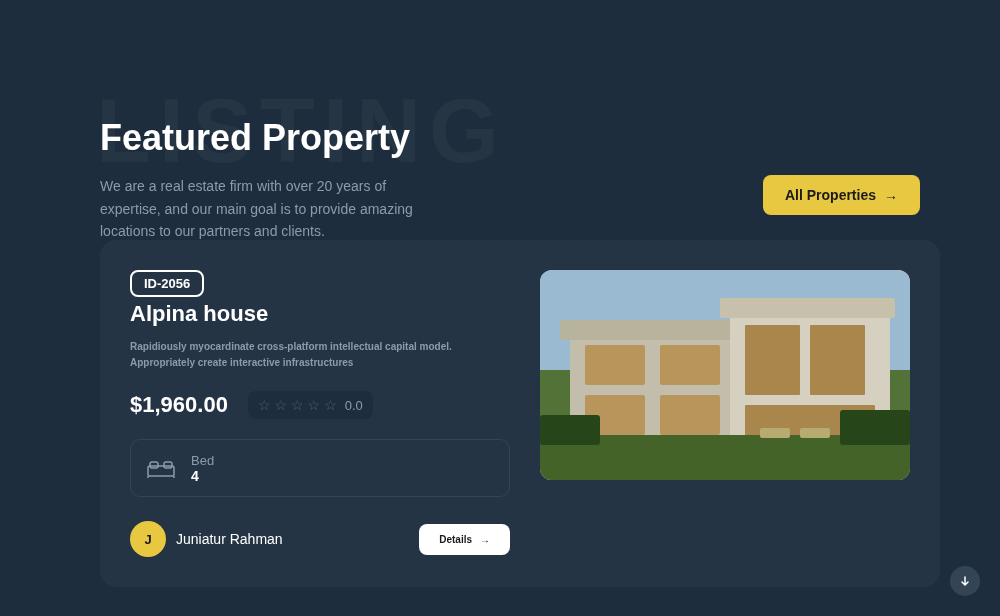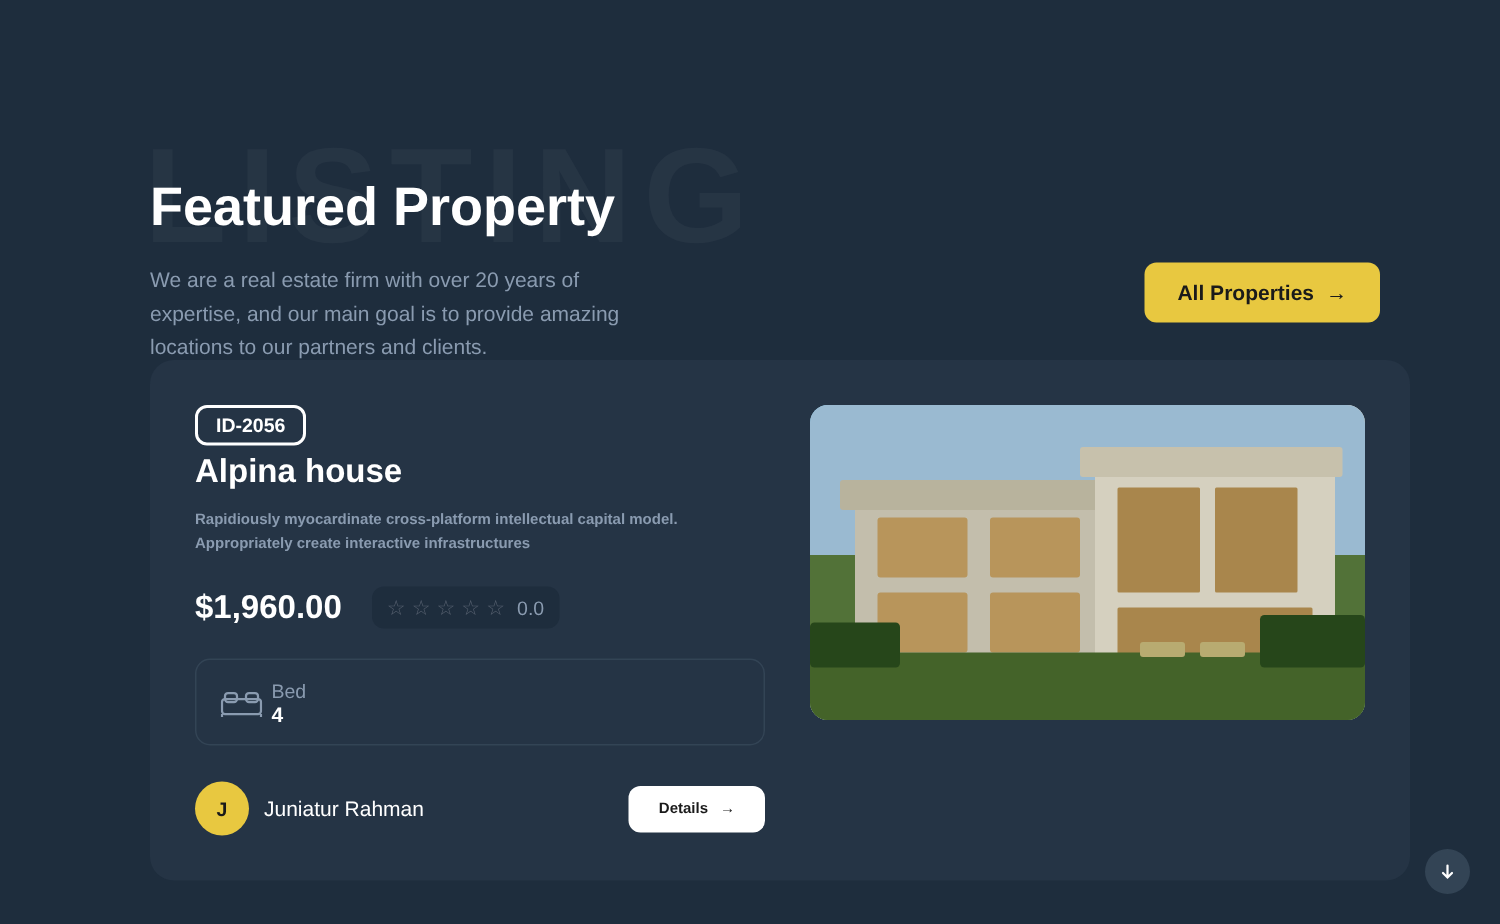--- a/index.html
+++ b/index.html
@@ -153,21 +153,21 @@
       margin-bottom: 24px;
       border: 1px solid #334455;
       border-radius: 10px;
       overflow: hidden;
     }
 
     .amenity-item {
       flex: 1;
       display: flex;
       align-items: center;
-      gap: 4px;
+      gap: 14px;
       padding: 12px 14px;
       border-right: 1px solid #334455;
     }
 
     .amenity-item:last-child {
       border-right: none;
     }
 
     .amenity-icon {
       width: 32px;

